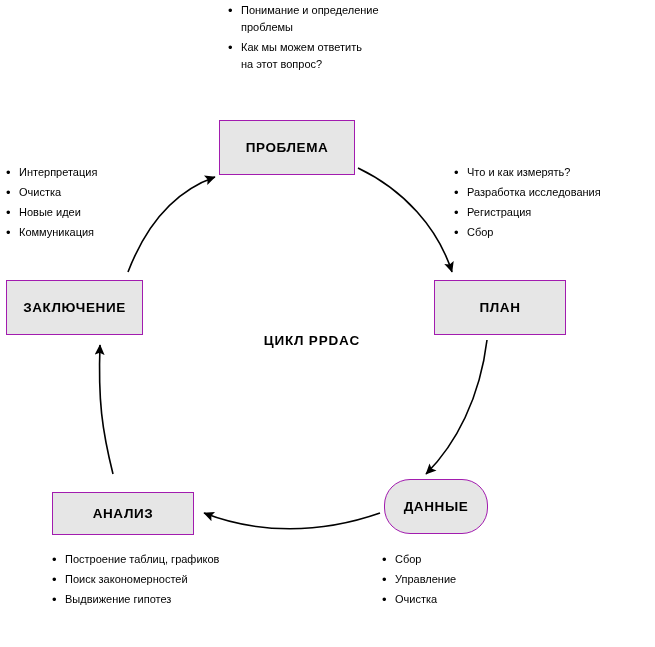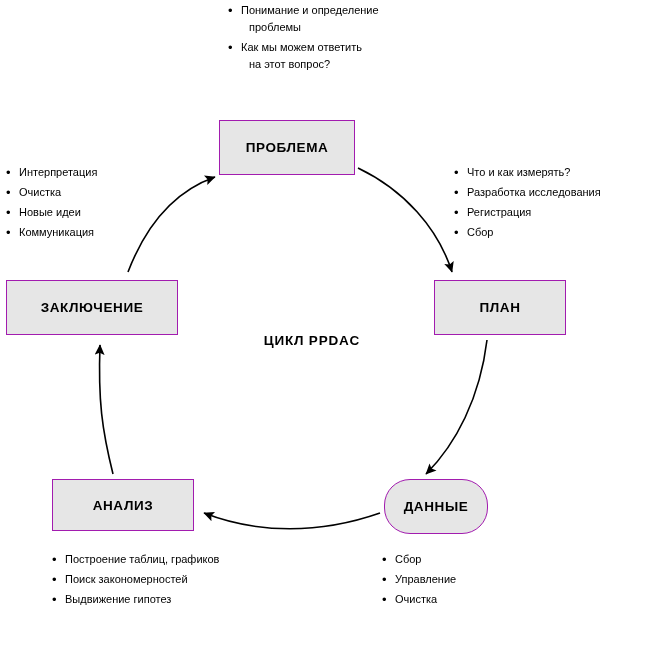--- a/index.html
+++ b/index.html
@@ -34,22 +34,22 @@
     align-items: center;
     justify-content: center;
     font-weight: bold;
     font-size: 13.5px;
     letter-spacing: 0.6px;
     box-sizing: border-box;
   }
   #node-problem { left: 219px; top: 120px; width: 136px; height: 55px; }
   #node-plan    { left: 434px; top: 280px; width: 132px; height: 55px; }
   #node-data    { left: 384px; top: 479px; width: 104px; height: 55px; border-radius: 26px; }
-  #node-analysis{ left: 52px;  top: 479px; width: 142px; height: 52px; }
-  #node-conclusion { left: 6px; top: 280px; width: 172px; height: 55px; }
+  #node-analysis{ left: 52px;  top: 492px; width: 142px; height: 43px; }
+  #node-conclusion { left: 6px; top: 280px; width: 137px; height: 55px; }
 
   .center-label {
     position: absolute;
     left: 217px;
     top: 333px;
     width: 190px;
     text-align: center;
     font-weight: bold;
     font-size: 13.5px;
     letter-spacing: 0.8px;
@@ -71,21 +71,20 @@
   ul.bullets li::before {
     content: "\2022";
     position: absolute;
     left: 2px;
     top: -1px;
     font-size: 13px;
   }
   ul.bullets li .cont {
     display: block;
     padding-left: 0;
-    margin-left: 8px;
   }
 
   #list-problem { left: 226px; top: 2px; width: 230px; }
   #list-plan    { left: 452px; top: 164px; width: 200px; }
   #list-conclusion { left: 4px; top: 164px; width: 160px; }
   #list-analysis { left: 50px; top: 551px; width: 250px; }
   #list-data    { left: 380px; top: 551px; width: 180px; }
 </style>
 </head>
 <body>

